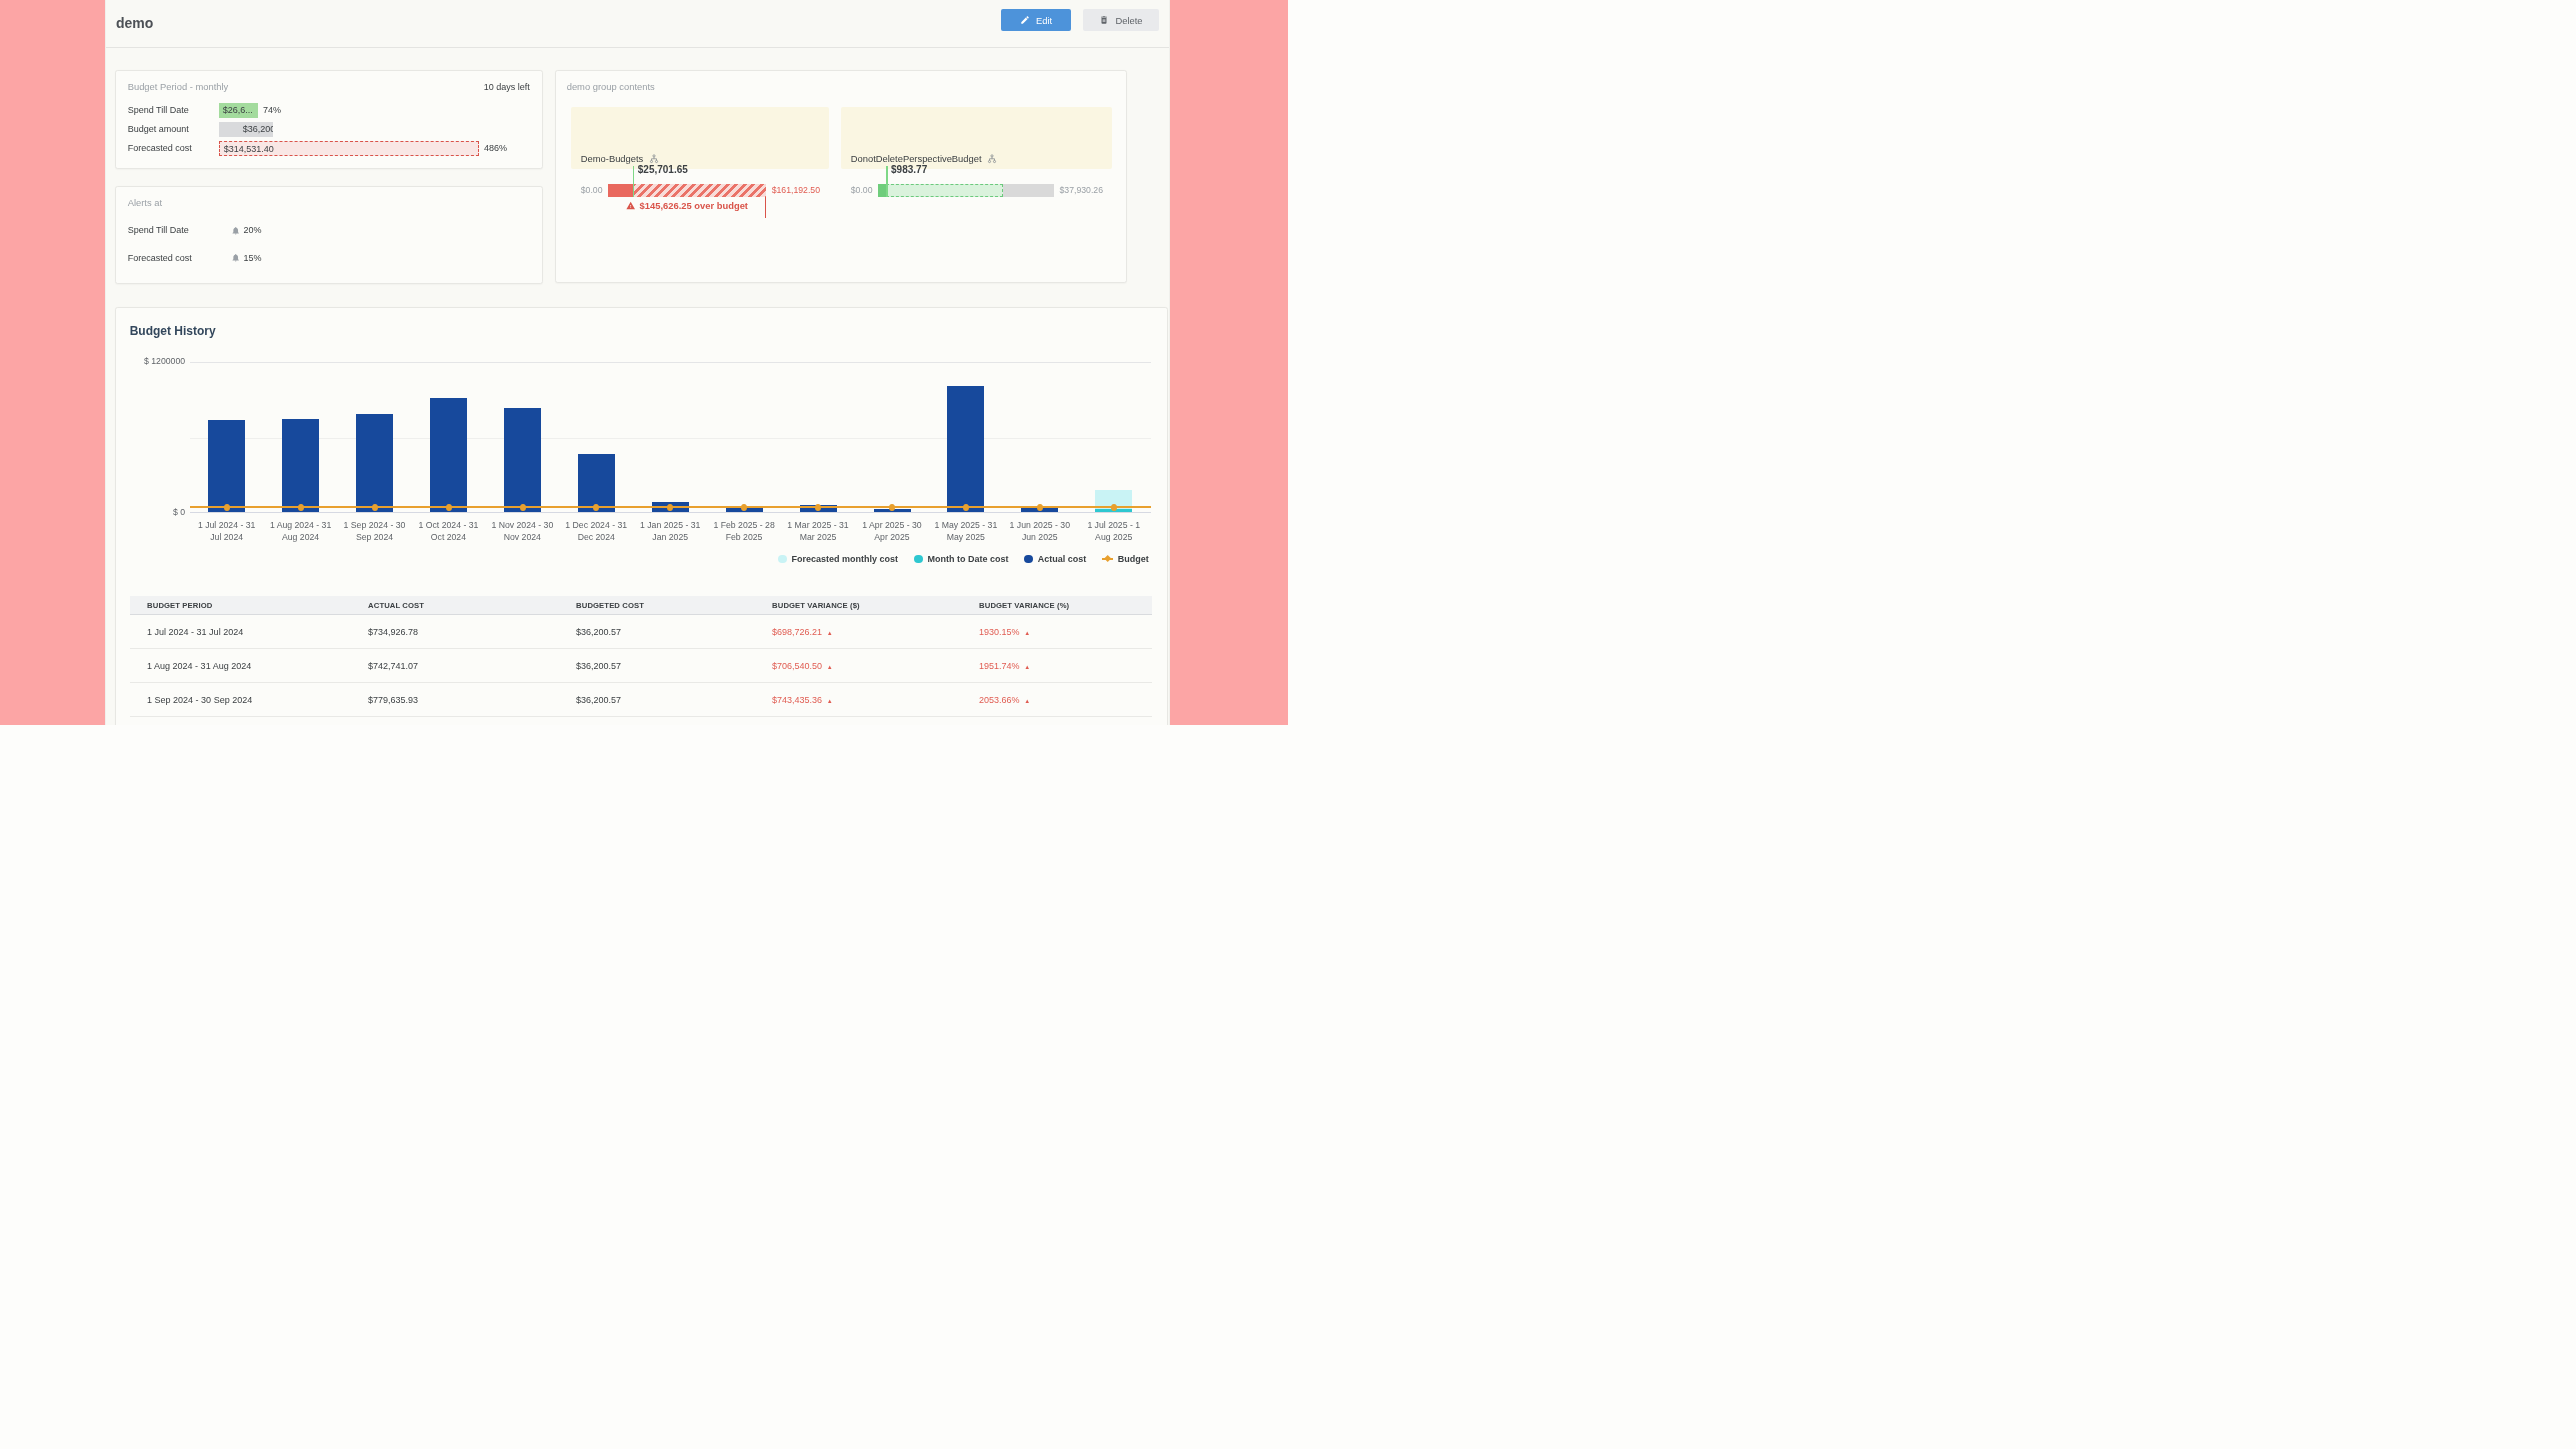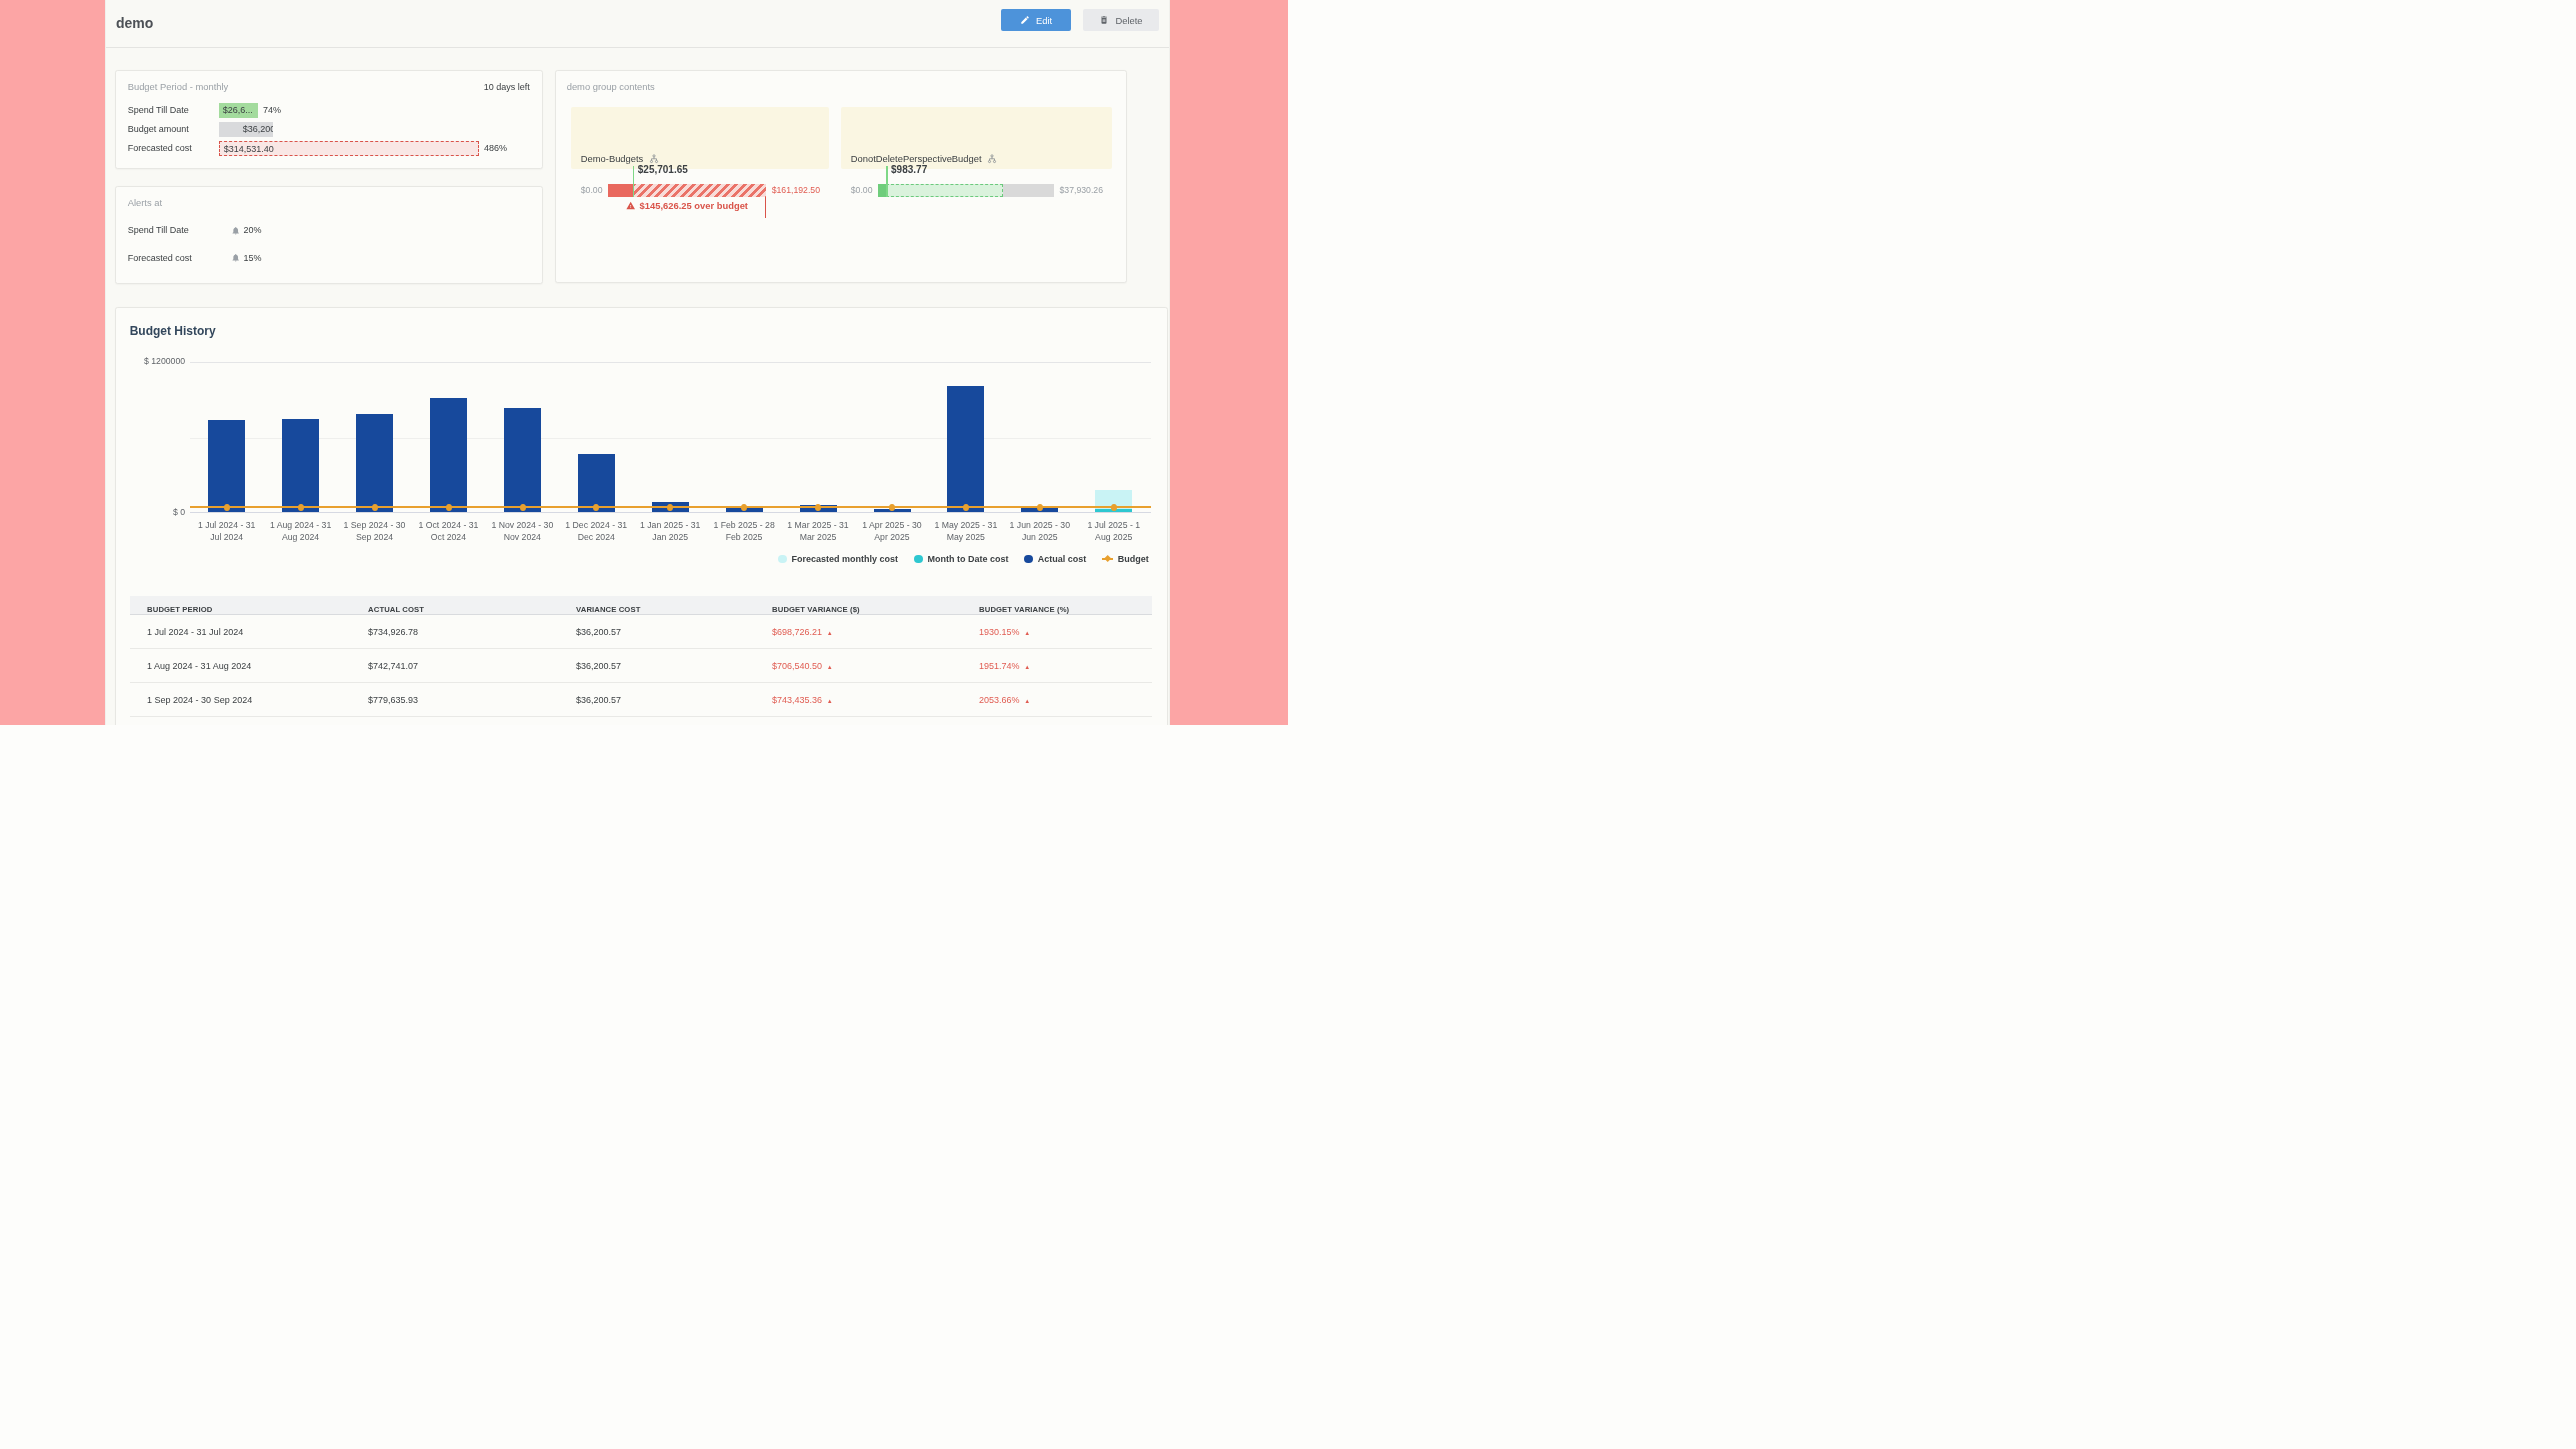--- a/index.html
+++ b/index.html
@@ -85,21 +85,21 @@
   .xl { flex:1; text-align:center; font-size:8.7px; color:#5f6368; line-height:1.35; padding:0 2.7px; }
   .legend { position:absolute; top:246px; right:18px; display:flex; align-items:center; gap:16px; }
   .li { display:flex; align-items:center; gap:4.7px; font-size:9px; font-weight:700; color:#3c4043; cursor:pointer; }
   .sw-circle { width:8.7px; height:8.7px; border-radius:50%; flex:none; }
   .sw-diamond { position:relative; width:10.7px; height:8.7px; flex:none; }
   .sw-diamond .ln { position:absolute; left:0; right:0; top:3.7px; height:1.7px; background:#e8a02e; }
   .sw-diamond .dm { position:absolute; left:2.7px; top:1.7px; width:5.4px; height:5.4px; background:#e8a02e; transform:rotate(45deg); }
 
   
   .tbl { position:absolute; left:14px; top:288px; width:1022px; font-size:9px; }
-  .thead { display:flex; align-items:flex-end; height:19px; background:#f1f2f3; border-bottom:0.7px solid #d9dbde;
+  .thead { display:flex; align-items:center; height:19px; background:#f1f2f3; border-bottom:0.7px solid #d9dbde;
            font-size:7.7px; font-weight:700; color:#3c4043; letter-spacing:0.1px; }
   .trow { display:flex; align-items:center; height:34px; border-bottom:0.7px solid #e9e9e6; color:#3c4043; }
   .cell { padding-left:17.4px; white-space:nowrap; }
   .c1 { width:221px; } .c2 { width:208px; } .c3 { width:196px; } .c4 { width:207px; } .c5 { flex:1; }
   .red { color:#e05c52; }
   .up { font-size:6px; margin-left:4.7px; color:#e05c52; }
 </style>
 </head>
 <body>
 
@@ -309,21 +309,21 @@
               <div class="ln"></div>
               <div class="dm"></div>
             </div>
             <span>Budget</span>
           </div>
         </div>
       <div class="tbl">
         <div class="thead">
             <div class="cell c1">BUDGET PERIOD</div>
             <div class="cell c2">ACTUAL COST</div>
-            <div class="cell c3">VARIANCE COST</div>
+            <div class="cell c3">BUDGETED COST</div>
             <div class="cell c4">BUDGET VARIANCE ($)</div>
             <div class="cell c5">BUDGET VARIANCE (%)</div>
           </div>
         <div>
             <div class="trow">
               <div class="cell c1">1 Jul 2024 - 31 Jul 2024</div>
               <div class="cell c2">$734,926.78</div>
               <div class="cell c3">$36,200.57</div>
               <div class="cell c4 red">$698,726.21<span class="up">▲</span></div>
               <div class="cell c5 red">1930.15%<span class="up">▲</span></div>

